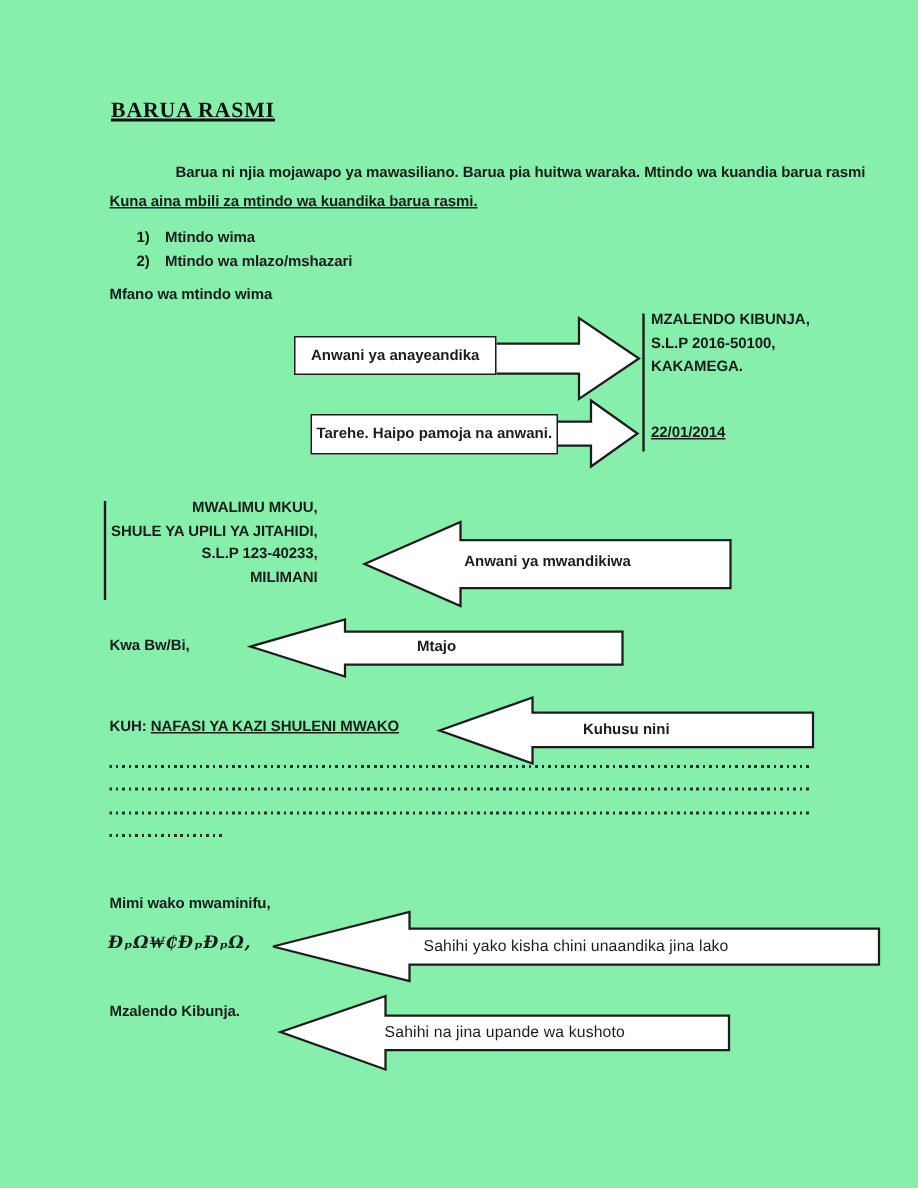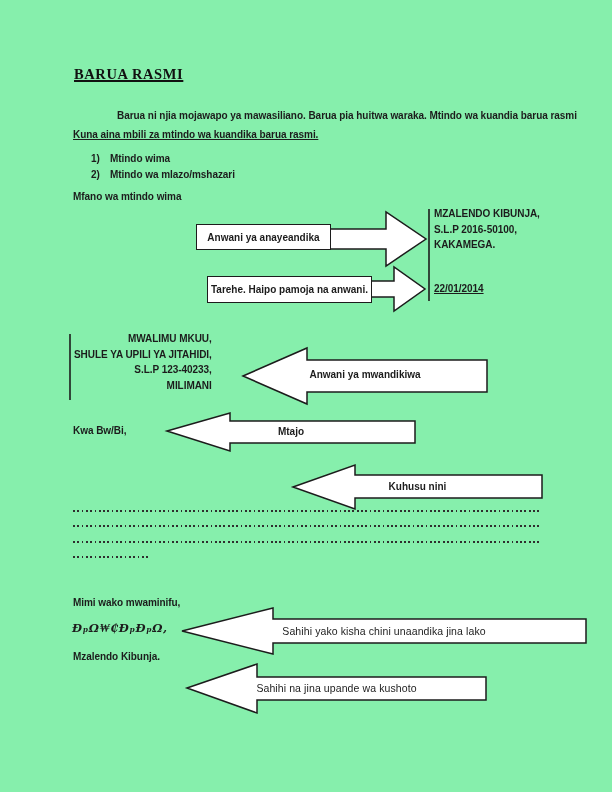--- a/index.html
+++ b/index.html
@@ -103,31 +103,35 @@
     <div>S.L.P 123-40233,</div>
     <div>MILIMANI</div>
   </div>
 
   <div class="arrow-label" style="left:243px; top:369px; width:244px;">Anwani ya mwandikiwa</div>
 
   <div class="abs t" style="left:73px; top:425px;">Kwa Bw/Bi,</div>
 
   <div class="arrow-label" style="left:167px; top:426px; width:248px;">Mtajo</div>
 
+  <div class="abs t" style="left:73px; top:479px;">
+    <span>KUH:</span>
+    <span class="underlined">NAFASI YA KAZI SHULENI MWAKO</span>
+  </div>
 
   <div class="arrow-label" style="left:293px; top:481px; width:249px;">Kuhusu nini</div>
 
   <div class="dotline" style="left:73px; top:510px; width:467px;"></div>
   <div class="dotline" style="left:73px; top:525px; width:467px;"></div>
   <div class="dotline" style="left:73px; top:541px; width:467px;"></div>
   <div class="dotline" style="left:73px; top:556px; width:76px;"></div>
 
   <div class="abs t" style="left:73px; top:597px;">Mimi wako mwaminifu,</div>
 
   <div id="signature-scribble" class="abs" style="left:72px; top:621px;">ÐₚΩ₩₵ÐₚÐₚΩ,</div>
 
-  <div class="abs t" style="left:73px; top:651px;">Mzalendo Kibunja.</div>
+  <div class="abs t" style="left:73px; top:669px;">Mzalendo Kibunja.</div>
 
   <div class="arrow-label regular" style="left:182px; top:625px; width:404px;">Sahihi yako kisha chini unaandika jina lako</div>
 
   <div class="arrow-label regular" style="left:187px; top:682px; width:299px;">Sahihi na jina upande wa kushoto</div>
 
 </div>
 
 </body></html>

